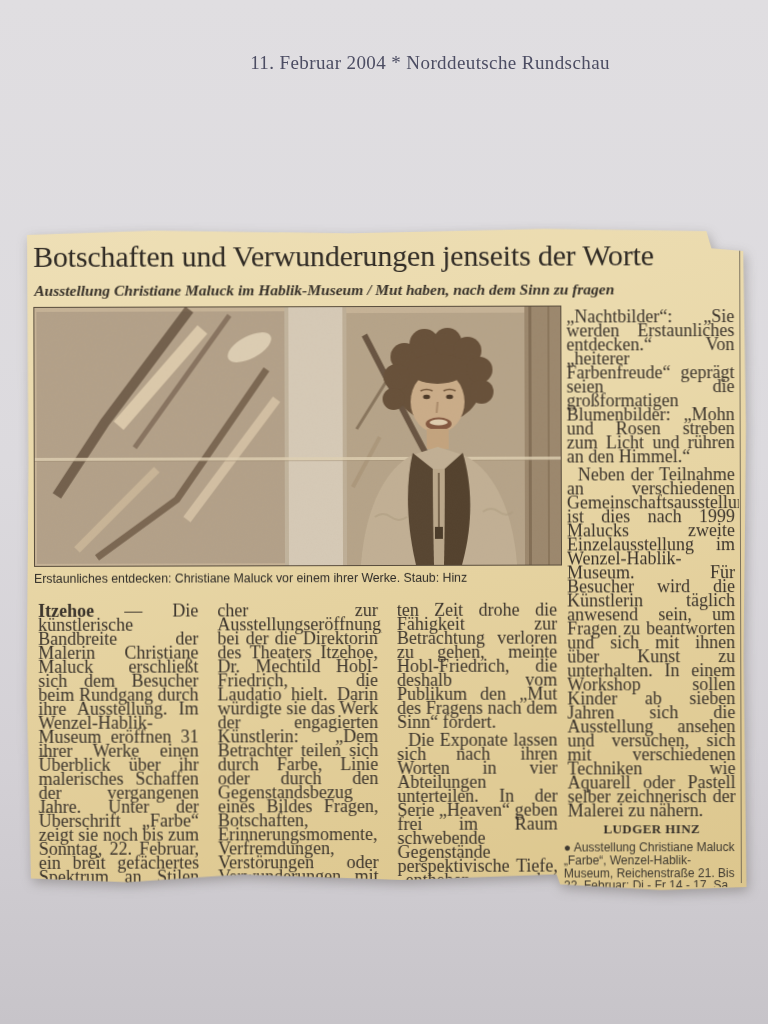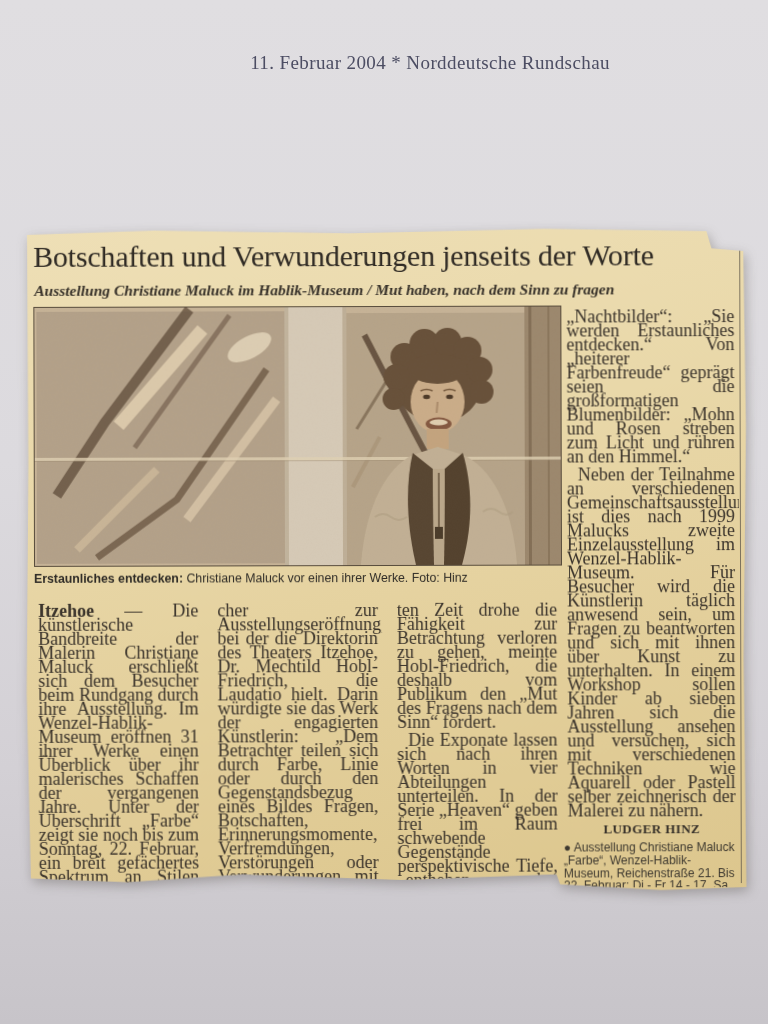--- a/index.html
+++ b/index.html
@@ -21,21 +21,21 @@
         font-family:"Liberation Serif",serif;font-weight:normal;
         font-size:30px;line-height:44px;color:#2f2a24;letter-spacing:-.2px;white-space:nowrap;}
   .subhead{position:absolute;left:10px;top:53px;right:12px;margin:0;
         font-family:"Liberation Serif",serif;font-style:italic;font-weight:bold;
         font-size:15.5px;color:#39332b;}
   .photo-frame{position:absolute;left:9px;top:78px;width:526px;height:258px;
         border:1px solid #584c3c;background:#c6b59c;}
   .photo-frame svg{display:block;width:100%;height:100%;}
   .caption{position:absolute;left:9px;top:343px;width:527px;
         font-family:"Liberation Sans",sans-serif;font-size:12.3px;color:#2e2b26;}
-  .caption b{font-weight:bold;}
+  .caption b{font-weight:normal;}
   .cols{position:absolute;left:9px;top:371px;width:527px;height:287px;
         display:flex;gap:11px;overflow:hidden;}
   .col{flex:1;overflow:hidden;}
   .col p, .col4 p{margin:4px;font-size:18px;line-height:14px;text-align:justify;
         color:#3a332b;}
   .indent{text-indent:11px;}
   .lead{font-weight:bold;}
   .col4{position:absolute;left:538px;top:78px;width:176px;height:582px;overflow:hidden;}
   .byline{margin-top:2px;text-align:center;font-size:13px;font-weight:bold;
         letter-spacing:.4px;color:#352f28;}
@@ -135,21 +135,21 @@
             <rect x="400" y="220" width="8" height="12" fill="#3c2f22"></rect>
             <path d="M340,210 q8,-6 16,0 q8,6 16,0" stroke="#a99a82" stroke-width="2" fill="none" opacity="0.5"></path>
             <path d="M448,205 q8,-6 16,0 q8,6 14,0" stroke="#a99a82" stroke-width="2" fill="none" opacity="0.5"></path>
           </g>
 
           <rect width="526" height="258" fill="#caa86e" opacity="0.10"></rect>
           <rect width="526" height="258" filter="url(#grain)" opacity="0.10"></rect>
         </svg>
       </div>
 
-      <div class="caption"><b>Erstaunliches entdecken:</b> <span>Christiane Maluck vor einen ihrer Werke. Foto: Hinz</span></div>
+      <div class="caption"><b>Erstaunliches entdecken:</b> <span>Christiane Maluck vor einem ihrer Werke. Staub: Hinz</span></div>
 
       <div class="cols">
         <div class="col">
           <p><span class="lead">Itzehoe</span> <span>— Die künstlerische Bandbreite der Malerin Christiane Maluck erschließt sich dem Besucher beim Rundgang durch ihre Ausstellung. Im Wenzel-Hablik-Museum eröffnen 31 ihrer Werke einen Überblick über ihr malerisches Schaffen der vergangenen Jahre. Unter der Überschrift „Farbe“ zeigt sie noch bis zum Sonntag, 22. Februar, ein breit gefächertes Spektrum an Stilen und Motiven.</span></p>
         </div>
         <div class="col">
           <p>cher zur Ausstellungseröffnung, bei der die Direktorin des Theaters Itzehoe, Dr. Mechtild Hobl-Friedrich, die Laudatio hielt. Darin würdigte sie das Werk der engagierten Künstlerin: „Dem Betrachter teilen sich durch Farbe, Linie oder durch den Gegenstandsbezug eines Bildes Fragen, Botschaften, Erinnerungsmomente, Verfremdungen, Verstörungen oder Verwunderungen mit — jenseits der Worte.“</p>
           <p class="indent">In der heutigen, mit vielfältiger Reizüberflutung durch optische Sensationen gepräg-</p>
         </div>
         <div class="col">

